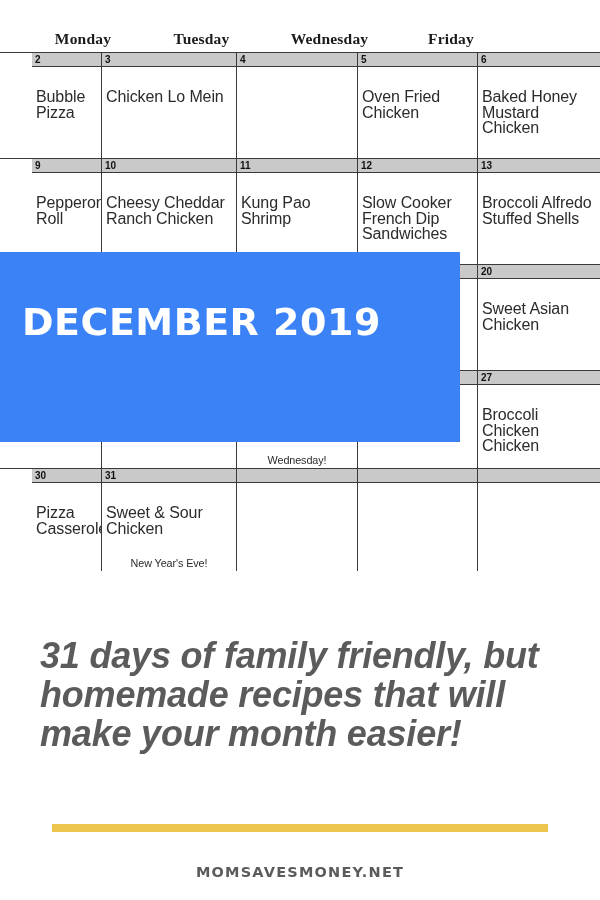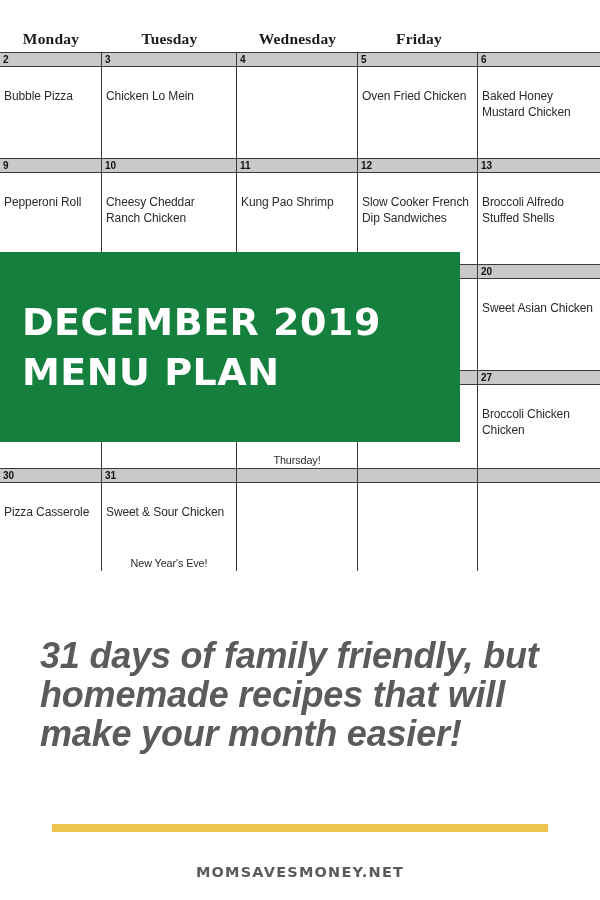--- a/index.html
+++ b/index.html
@@ -35,21 +35,21 @@
   }
   .dayname {
     font-family: "Liberation Serif", serif;
     font-weight: bold;
     font-size: 15.5px;
     color: #1b1b1b;
     text-align: center;
     letter-spacing: 0.2px;
     line-height: 24px;
   }
-  .col-mon { width: 102px; }
+  .col-mon { width: 102px; padding-left: 32px; }
   .col-tue { width: 135px; }
   .col-wed { width: 121px; }
   .col-thu { width: 120px; }
   .col-fri { width: 122px; }
 
   #grid {
     position: absolute;
     left: 0;
     top: 52px;
     width: 600px;
@@ -91,21 +91,21 @@
     font-size: 10px;
     color: #111111;
     line-height: 14px;
     padding-left: 3px;
     box-sizing: border-box;
   }
   .datestrip.blank { color: transparent; }
 
   .meal {
     padding: 22px 5px 0 4px;
-    font-size: 12px;
+    font-size: 16px;
     line-height: 15.5px;
     color: #2b2b2b;
     font-family: "Liberation Sans", sans-serif;
     letter-spacing: -0.1px;
   }
   .note {
     position: absolute;
     left: 0;
     right: 0;
     bottom: 2px;
@@ -115,21 +115,21 @@
     letter-spacing: -0.1px;
   }
 
   
   #title-banner {
     position: absolute;
     left: 0;
     top: 252px;
     width: 460px;
     height: 190px;
-    background: #15803d;
+    background: #3b82f6;
     z-index: 5;
   }
   #title-banner .title-text {
     position: absolute;
     left: 22px;
     top: 45px;
     right: 14px;
     color: #ffffff;
     font-family: "DejaVu Sans", sans-serif;
     font-weight: bold;
@@ -263,21 +263,21 @@
         <div class="datestrip">23</div>
         <div class="meal"></div>
       </div>
       <div class="cell col-tue">
         <div class="datestrip">24</div>
         <div class="meal"></div>
       </div>
       <div class="cell col-wed">
         <div class="datestrip">25</div>
         <div class="meal"></div>
-        <div class="note">Thursday!</div>
+        <div class="note">Wednesday!</div>
       </div>
       <div class="cell col-thu">
         <div class="datestrip">26</div>
         <div class="meal"></div>
       </div>
       <div class="cell col-fri">
         <div class="datestrip">27</div>
         <div class="meal">Broccoli Chicken Chicken</div>
       </div>
     </div>
@@ -305,20 +305,19 @@
         <div class="meal"></div>
       </div>
     </div>
 
   </div>
 </div>
 
 <div id="title-banner">
   <div class="title-text">
     <span class="title-line">DECEMBER 2019</span>
-    <span class="title-line">MENU PLAN</span>
   </div>
 </div>
 
 <div id="tagline">31 days of family friendly, but homemade recipes that will make your month easier!</div>
 
 <div id="footer-rule"></div>
 <div id="footer-url">MOMSAVESMONEY.NET</div>
 
 </body></html>

